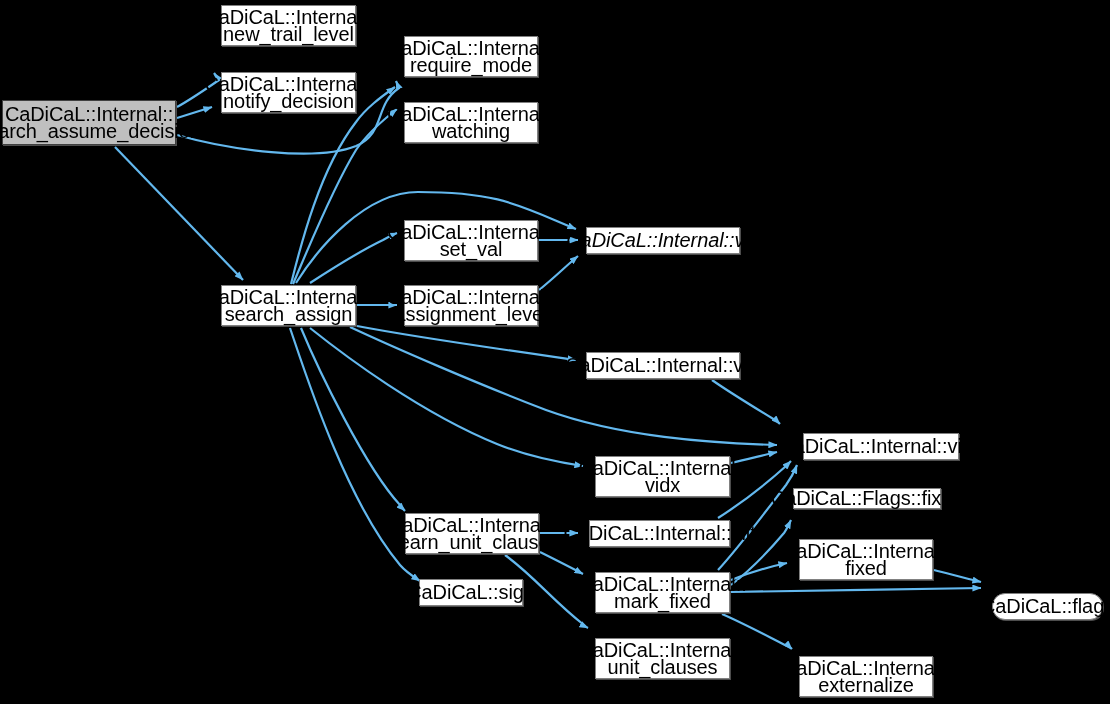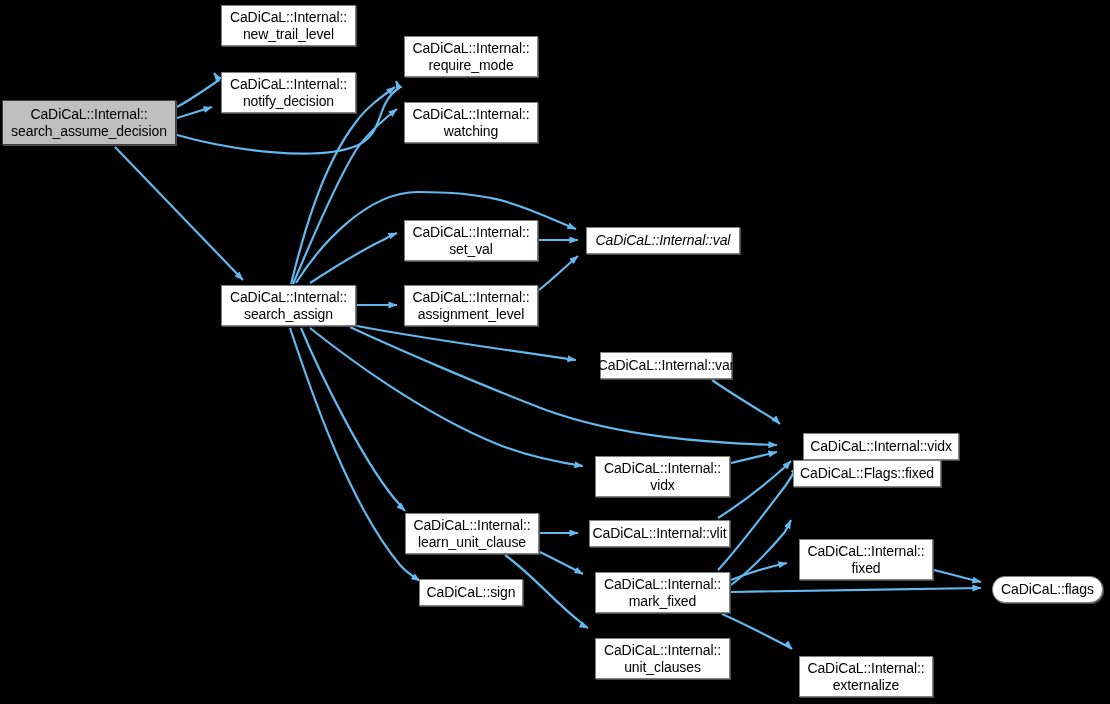--- a/index.html
+++ b/index.html
@@ -26,21 +26,21 @@
     position: absolute;
     box-sizing: border-box;
     background: #ffffff;
     border: 1px solid #808080;
     box-shadow: 1px 1px 0 0 #4d4d4d;
     display: flex;
     flex-direction: column;
     align-items: center;
     justify-content: center;
     color: #000000;
-    font-size: 14px;
+    font-size: 20px;
     line-height: 17px;
     text-align: center;
     letter-spacing: -0.1px;
     z-index: 5;
     white-space: nowrap;
   }
   .node.root {
     background: #bfbfbf;
     border: 1px solid #404040;
   }
@@ -118,52 +118,52 @@
         <span class="ln">CaDiCaL::Internal::</span>
         <span class="ln">set_val</span>
       </div>
       <div class="node" style="left: 404px; top: 285px; width: 134px; height: 41px;">
         <span class="ln">CaDiCaL::Internal::</span>
         <span class="ln">assignment_level</span>
       </div>
       <div class="node" style="left: 586px; top: 227px; width: 154px; height: 27px; font-style: italic;">
         <span class="ln">CaDiCaL::Internal::val</span>
       </div>
-      <div class="node" style="left: 600px; top: 352px; width: 132px; height: 27px;">
+      <div class="node" style="left: 586px; top: 352px; width: 154px; height: 27px;">
         <span class="ln">CaDiCaL::Internal::var</span>
       </div>
       <div class="node" style="left: 788px; top: 433px; width: 156px; height: 27px; margin-left: 15px;">
         <span class="ln">CaDiCaL::Internal::vidx</span>
       </div>
       <div class="node" style="left: 595px; top: 456px; width: 135px; height: 41px;">
         <span class="ln">CaDiCaL::Internal::</span>
         <span class="ln">vidx</span>
       </div>
-      <div class="node" style="left: 793px; top: 460px; width: 148px; height: 27px; align-items: center;">
+      <div class="node" style="left: 793px; top: 488px; width: 148px; height: 21px; align-items: center;">
         <span class="ln">CaDiCaL::Flags::fixed</span>
       </div>
       <div class="node" style="left: 405px; top: 513px; width: 134px; height: 41px;">
         <span class="ln">CaDiCaL::Internal::</span>
         <span class="ln">learn_unit_clause</span>
       </div>
       <div class="node" style="left: 589px; top: 520px; width: 141px; height: 27px;">
         <span class="ln">CaDiCaL::Internal::vlit</span>
       </div>
       <div class="node" style="left: 799px; top: 539px; width: 134px; height: 41px;">
         <span class="ln">CaDiCaL::Internal::</span>
         <span class="ln">fixed</span>
       </div>
       <div class="node" style="left: 419px; top: 579px; width: 104px; height: 27px;">
         <span class="ln">CaDiCaL::sign</span>
       </div>
       <div class="node" style="left: 595px; top: 572px; width: 135px; height: 41px;">
         <span class="ln">CaDiCaL::Internal::</span>
         <span class="ln">mark_fixed</span>
       </div>
-      <div class="node" style="left: 992px; top: 576px; width: 111px; height: 27px; border-radius: 13px;">
+      <div class="node" style="left: 992px; top: 593px; width: 111px; height: 27px; border-radius: 13px;">
         <span class="ln">CaDiCaL::flags</span>
       </div>
       <div class="node" style="left: 595px; top: 638px; width: 135px; height: 41px;">
         <span class="ln">CaDiCaL::Internal::</span>
         <span class="ln">unit_clauses</span>
       </div>
       <div class="node" style="left: 799px; top: 656px; width: 134px; height: 41px;">
         <span class="ln">CaDiCaL::Internal::</span>
         <span class="ln">externalize</span>
       </div>

